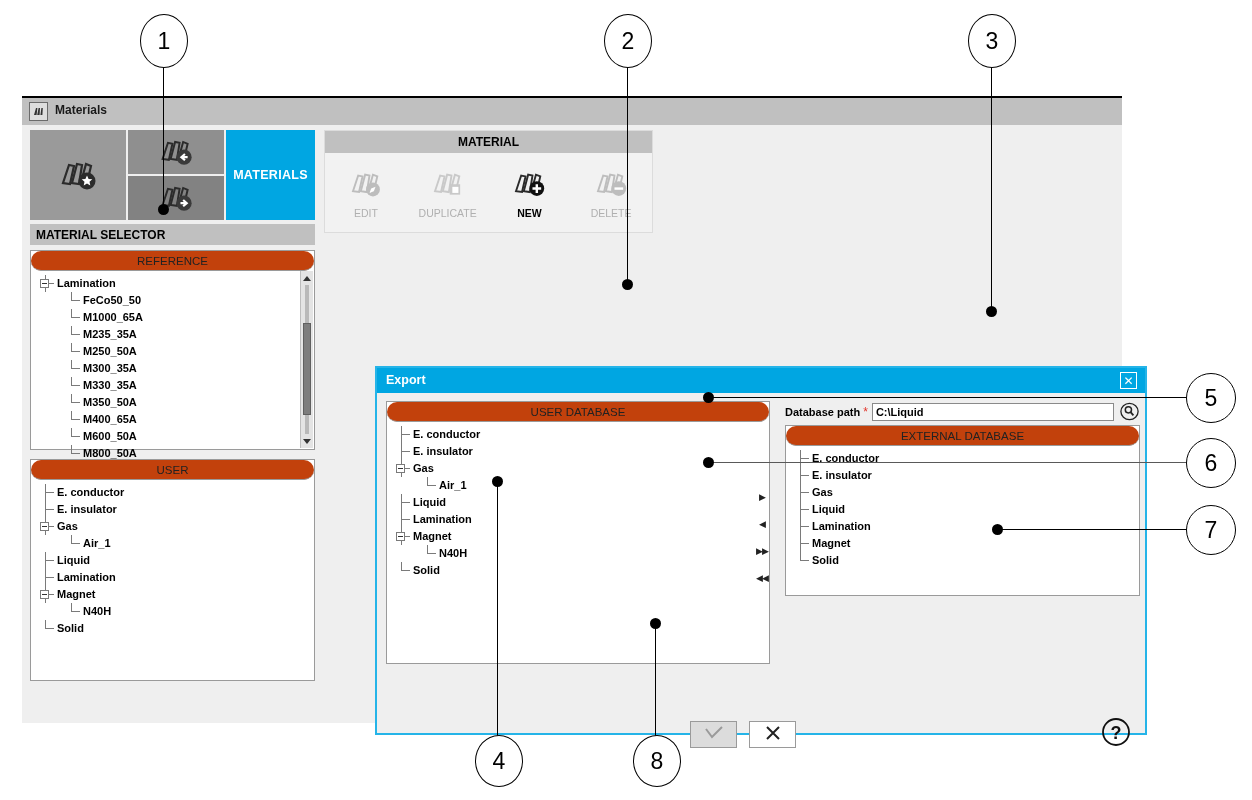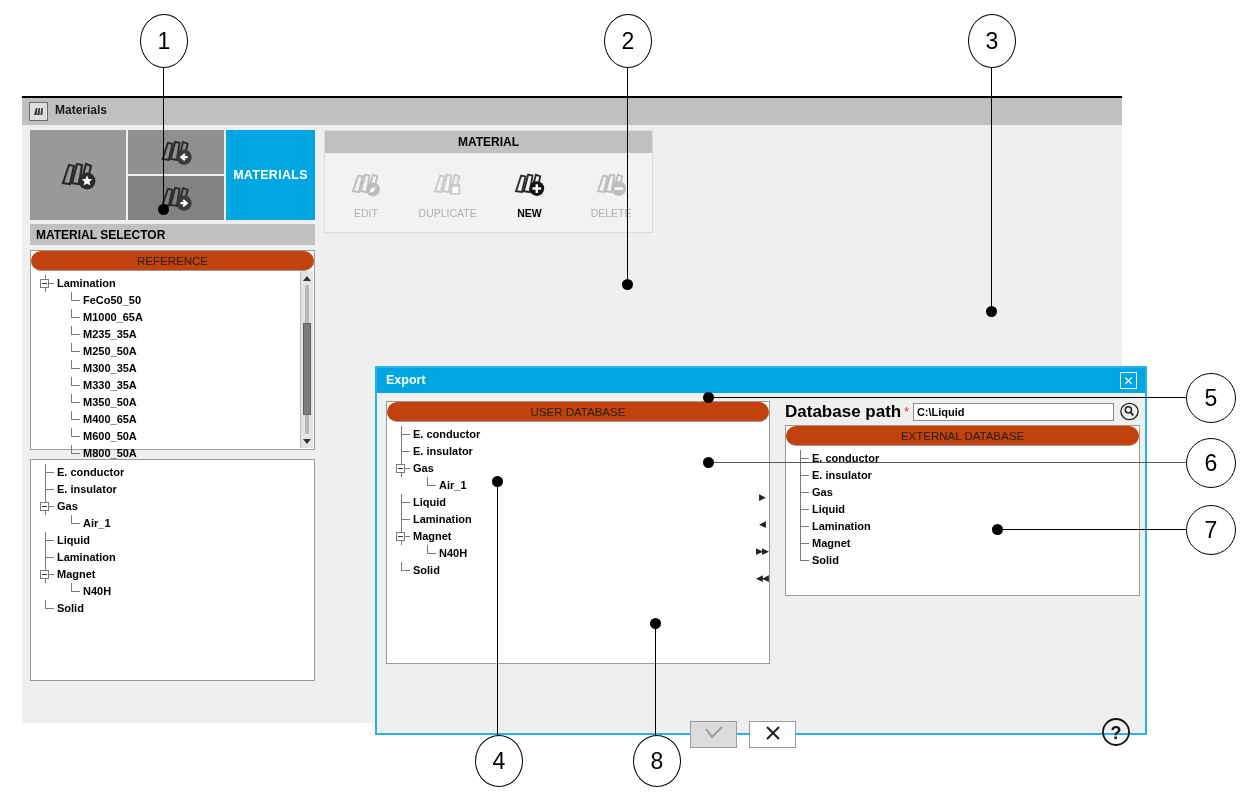--- a/index.html
+++ b/index.html
@@ -75,21 +75,21 @@
   .dialog{position:absolute;left:342px;top:268px;width:772px;height:369px;
           background:#efefef;border:2px solid #25b4e8;box-sizing:border-box;margin-left:11px;}
   .dlg-title{position:absolute;left:0;top:0;right:0;height:25px;background:#00a6e2;}
   .dlg-title .t{position:absolute;left:9px;top:5px;font-size:12.5px;font-weight:bold;color:#fff;}
   .dlg-close{position:absolute;right:8px;top:4px;width:17px;height:17px;border:1.5px solid #fff;
              box-sizing:border-box;display:flex;align-items:center;justify-content:center;
              color:#fff;font-size:12px;line-height:1;}
   .udb{position:absolute;left:9px;top:33px;width:384px;height:263px;}
   .edb{position:absolute;left:408px;top:57px;width:355px;height:171px;}
   .dbrow{position:absolute;left:408px;top:33px;width:355px;height:21px;display:flex;align-items:center;}
-  .dbrow .lab{font-size:17px;font-weight:bold;}
+  .dbrow .lab{font-size:11px;font-weight:bold;}
   .dbrow .star{color:#e2352b;font-size:12px;margin:0 4px 0 3px;}
   .dbinput{flex:1;height:18px;background:#fff;border:1px solid #8a8a8a;box-sizing:border-box;
            font-size:11px;font-weight:bold;padding:0 3px;line-height:17px;color:#000;}
   .mag{width:21px;height:21px;margin-left:5px;display:flex;align-items:center;justify-content:center;}
   .arrows{position:absolute;left:372px;top:115px;width:26px;}
   .abtn{height:27px;display:flex;align-items:center;justify-content:center;font-size:9px;color:#222;letter-spacing:-1px;}
   .dlg-actions{position:absolute;left:0;bottom:12px;width:100%;}
   .btn-ok{position:absolute;left:313px;top:0;width:47px;height:27px;background:#dcdcdc;
           border:1px solid #9a9a9a;box-sizing:border-box;display:flex;align-items:center;justify-content:center;}
   .btn-cancel{position:absolute;left:372px;top:0;width:47px;height:27px;background:#fff;
@@ -240,20 +240,21 @@
           </div>
         <div class="sb-track"></div>
         <div class="sb-thumb"></div>
         <div class="sb-arrow sb-dn">
             <i></i>
           </div>
       </div>
     </div>
 
     <div class="panel usr-panel">
+      <div class="panel-head">USER</div>
       <div class="tree" id="usr-tree">
           <div class="node lvl0">
             <span class="stem"></span>
             <span class="tick"></span>
             <span class="lbl">E. conductor</span>
           </div>
           <div class="node lvl0">
             <span class="stem"></span>
             <span class="tick"></span>
             <span class="lbl">E. insulator</span>

